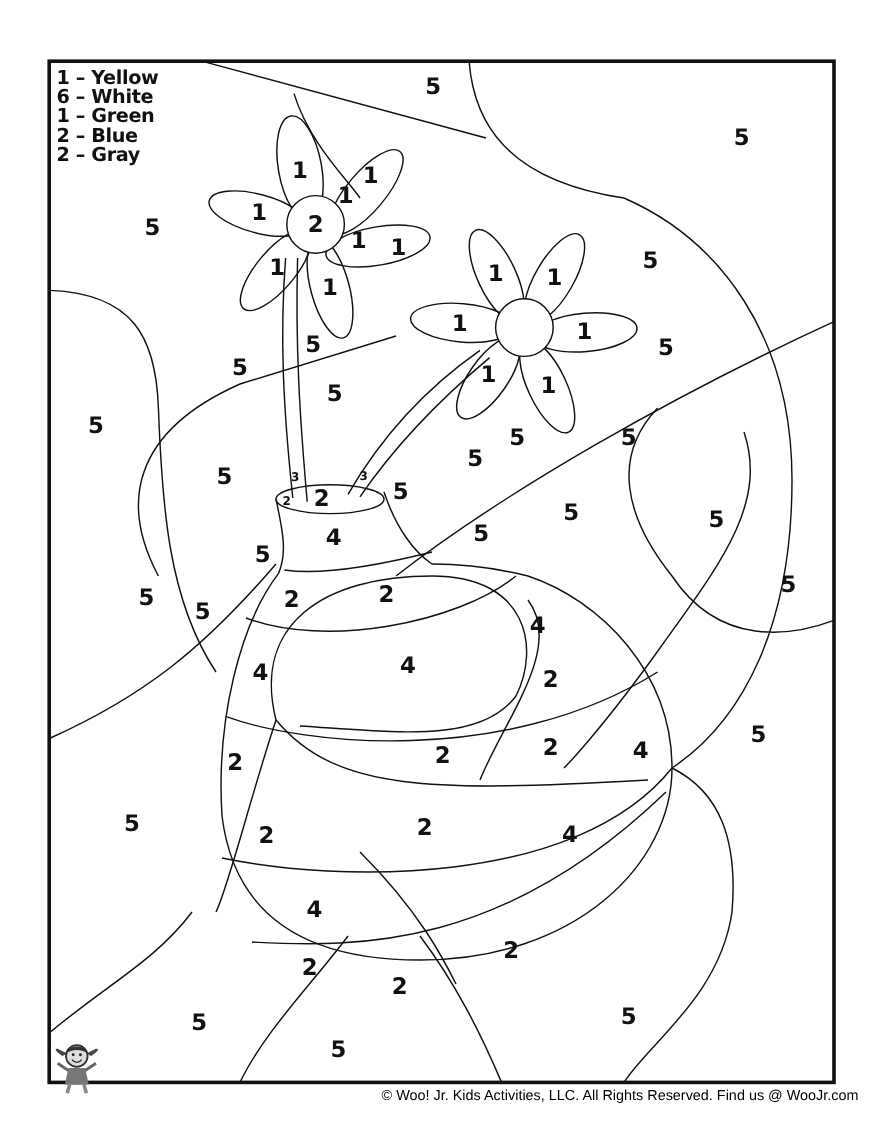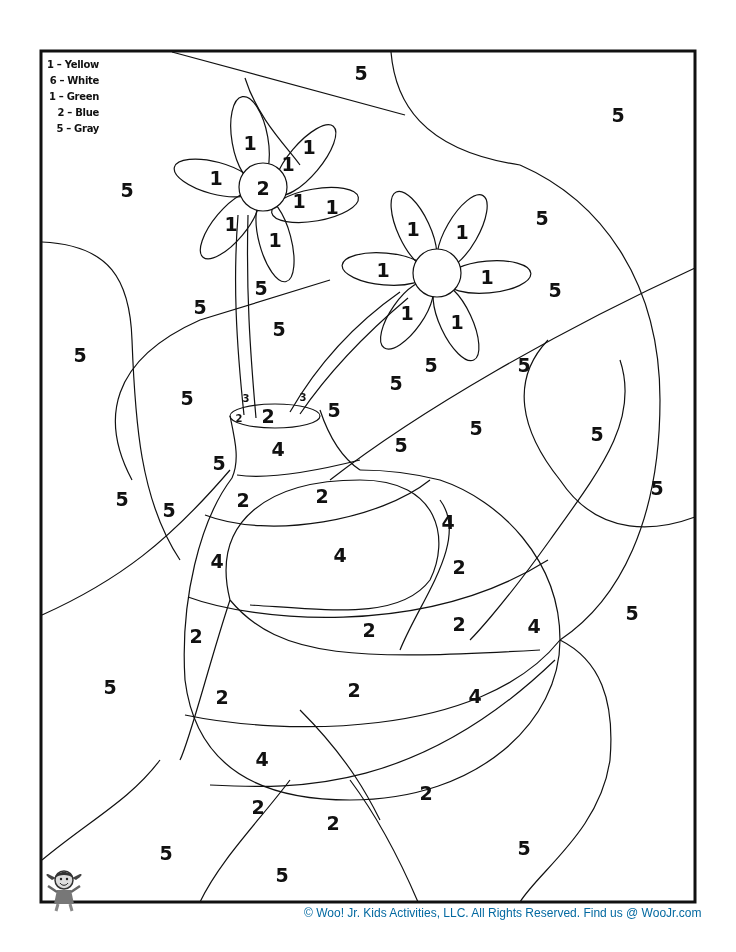--- a/index.html
+++ b/index.html
@@ -1,23 +1,23 @@
 <!DOCTYPE html>
 <html><head>
 <meta charset="utf-8">
 <style>
   html, body { margin:0; padding:0; background:#fff; }
   body { width:736px; height:952px; position:relative; overflow:hidden; font-family:"DejaVu Sans", sans-serif; }
   #sheet { position:absolute; left:0; top:0; width:736px; height:952px; }
-  .legend { position:absolute; left:47px; top:57px; font-family:"DejaVu Sans", sans-serif; font-weight:bold; font-size:10px; line-height:16px; color:#111; letter-spacing:-0.3px;text-align:right; }
+  .legend { position:absolute; left:47px; top:57px; font-family:"DejaVu Sans", sans-serif; font-weight:bold; font-size:16px; line-height:16px; color:#111; letter-spacing:-0.3px; }
   .legend div { white-space:nowrap; }
   .num { position:absolute; font-family:"DejaVu Sans", sans-serif; font-weight:bold; color:#111; transform:translate(-50%,-50%); line-height:1; }
   .n-big { font-size:19px; }
   .n-small { font-size:10px; }
-  .footer { position:absolute; left:304px; top:906px; font-family:"Liberation Sans", sans-serif; font-size:12px; color:#0369a1; white-space:nowrap; }
+  .footer { position:absolute; left:318px; top:906px; font-family:"Liberation Sans", sans-serif; font-size:12px; color:#000000; white-space:nowrap; }
   .mascot { position:absolute; left:44px; top:866px; width:40px; height:46px; }
 </style>
 </head>
 <body>
 
 <svg id="sheet" viewBox="0 0 736 952" xmlns="http://www.w3.org/2000/svg">
   <g fill="none" stroke="#111" stroke-width="1.2">
 
     <path d="M172,52 L405,115"></path>
     <path d="M245,78 C258,120 290,150 300,165"></path>
@@ -72,21 +72,21 @@
   </g>
 
   <rect x="41" y="51" width="654" height="851" fill="none" stroke="#111" stroke-width="3"></rect>
 </svg>
 
 <div class="legend">
   <div>1 – Yellow</div>
   <div>6 – White</div>
   <div>1 – Green</div>
   <div>2 – Blue</div>
-  <div>5 – Gray</div>
+  <div>2 – Gray</div>
 </div>
 
 <div id="numbers">
     <span class="num n-big" style="left: 361px; top: 73px;">5</span>
     <span class="num n-big" style="left: 618px; top: 115px;">5</span>
     <span class="num n-big" style="left: 127px; top: 190px;">5</span>
     <span class="num n-big" style="left: 250px; top: 143px;">1</span>
     <span class="num n-big" style="left: 309px; top: 147px;">1</span>
     <span class="num n-big" style="left: 288px; top: 164px;">1</span>
     <span class="num n-big" style="left: 216px; top: 178px;">1</span>

